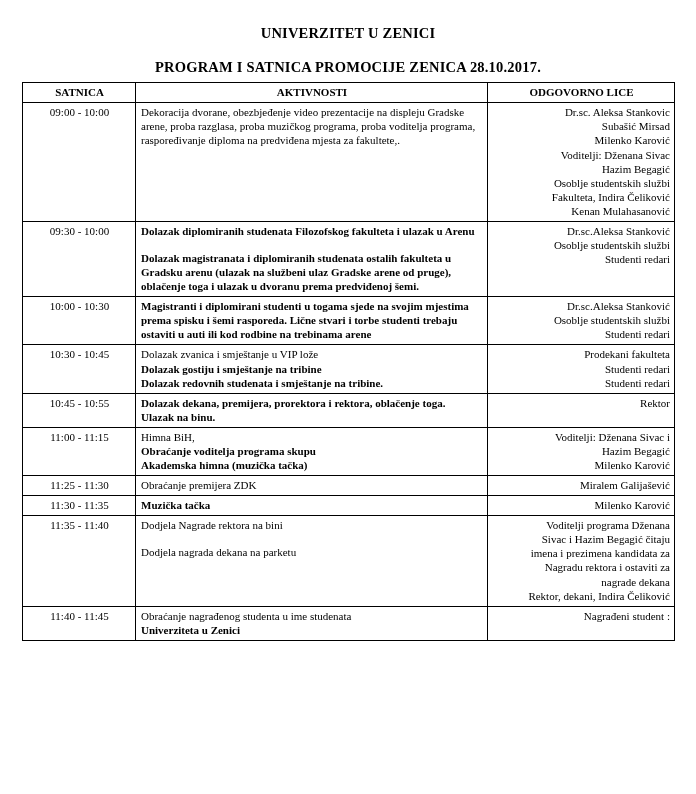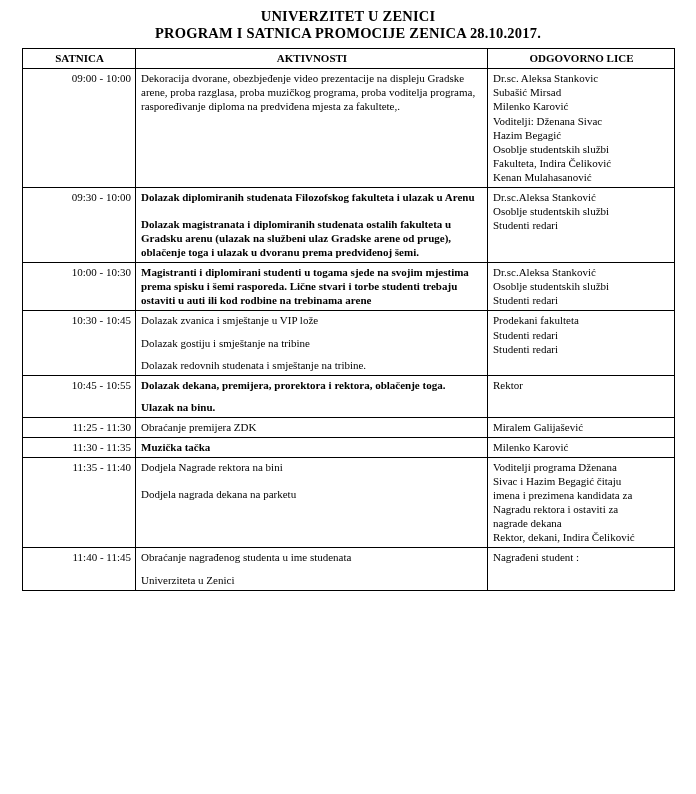--- a/index.html
+++ b/index.html
@@ -22,20 +22,21 @@
   }
   .doc-title {
     text-align: center;
     font-weight: bold;
     font-size: 14.5px;
     line-height: 1.18;
     letter-spacing: 0.2px;
   }
   .doc-title div {
     white-space: nowrap;
+    margin-top: 17px;
   }
   table.schedule {
     width: 652px;
     border-collapse: collapse;
     margin-top: 6px;
     table-layout: fixed;
   }
   table.schedule td, table.schedule th {
     border: 1px solid #000000;
     vertical-align: top;
@@ -48,32 +49,33 @@
     font-weight: bold;
     font-size: 13.2px;
     padding: 2px 4px 3px 4px;
     vertical-align: middle;
   }
   col.c-time { width: 113px; }
   col.c-act  { width: 352px; }
   col.c-resp { width: 187px; }
 
   td.time {
-    text-align: right;
+    text-align: center;
     white-space: nowrap;
     padding-top: 3px;
   }
   td.activity p, td.resp p {
     margin: 0;
   }
   td.activity p + p {
-    margin-top: 8px;
+    margin-top: 0px;
+    font-weight: bold;
   }
   td.resp {
-    text-align: left;
+    text-align: right;
   }
   .gap {
     display: block;
     height: 13px;
   }
   .b { font-weight: bold; }
 </style>
 </head>
 <body>
 
@@ -155,20 +157,33 @@
           <td class="time">10:45 - 10:55</td>
           <td class="activity b">
             <p>Dolazak dekana,  premijera, prorektora i rektora, oblačenje toga.</p>
             <p>Ulazak na binu.</p>
           </td>
           <td class="resp">
             <p>Rektor</p>
           </td>
         </tr>
         <tr>
+          <td class="time">11:00 - 11:15</td>
+          <td class="activity">
+            <p>Himna BiH,</p>
+            <p>Obraćanje voditelja programa skupu</p>
+            <p class="b">Akademska himna (muzička tačka)</p>
+          </td>
+          <td class="resp">
+            <p>Voditelji: Dženana Sivac i</p>
+            <p>Hazim Begagić</p>
+            <p>Milenko Karović</p>
+          </td>
+        </tr>
+        <tr>
           <td class="time">11:25 - 11:30</td>
           <td class="activity">
             <p>  Obraćanje premijera ZDK</p>
           </td>
           <td class="resp">
             <p>Miralem Galijašević</p>
           </td>
         </tr>
         <tr>
           <td class="time">11:30 - 11:35</td>

